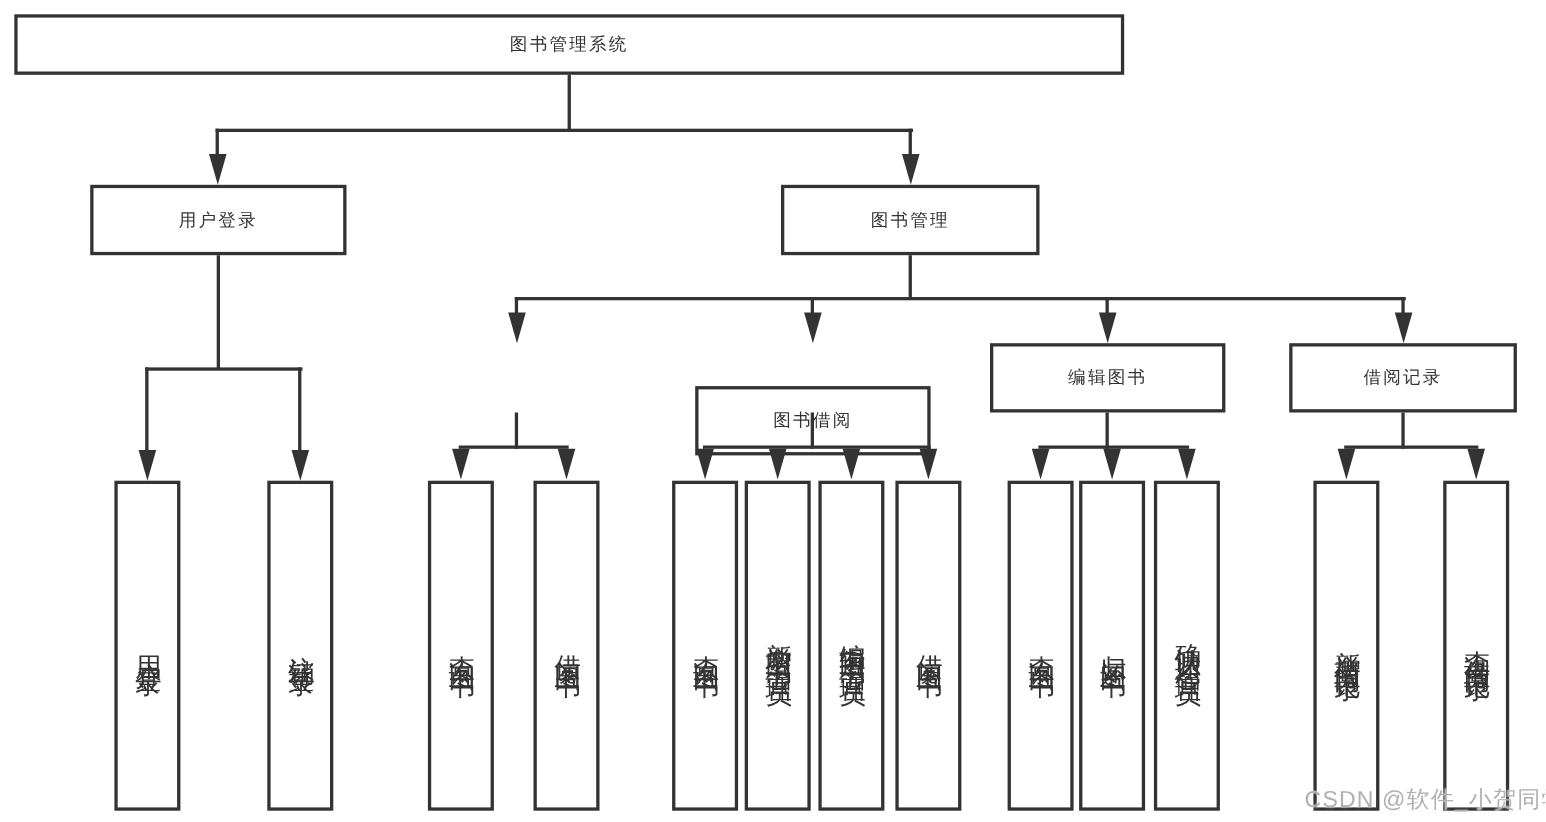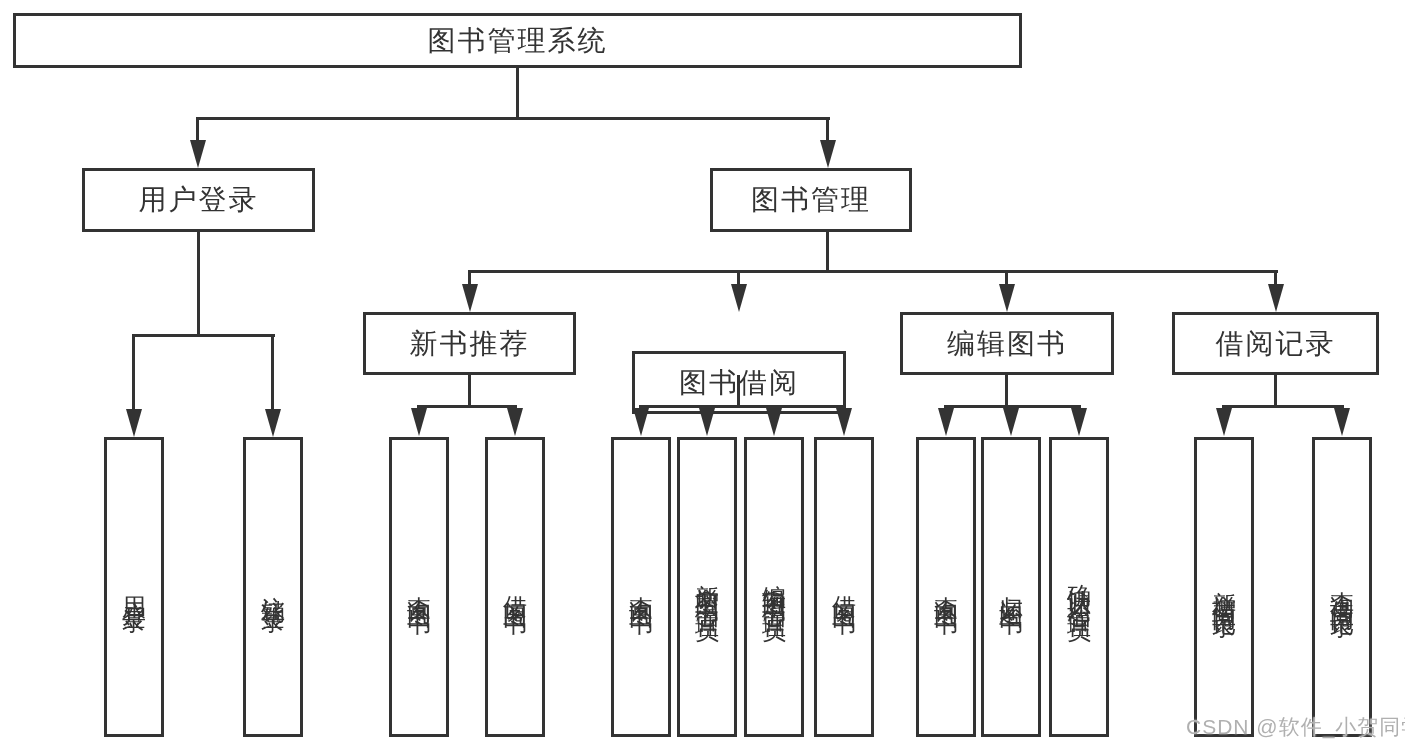--- a/index.html
+++ b/index.html
@@ -4,21 +4,21 @@
 <style>
   html,body{margin:0;padding:0;background:#ffffff;}
   .canvas{
     position:relative;width:1405px;height:747px;background:#ffffff;
     font-family:"Liberation Sans",sans-serif;color:#333333;overflow:hidden;
   }
   .box{
     position:absolute;box-sizing:border-box;border:3px solid #333333;background:#ffffff;
     display:flex;align-items:center;justify-content:center;text-align:center;
   }
-  .box-h{font-size:28px;letter-spacing:2px;}
+  .box-h{font-size:16px;letter-spacing:2px;}
   .box-v{
     writing-mode:vertical-rl;text-orientation:mixed;
     font-size:24px;letter-spacing:5px;line-height:1;
   }
   .hl{position:absolute;height:3px;background:#333333;}
   .vl{position:absolute;width:3px;background:#333333;}
   .arr{
     position:absolute;width:0;height:0;
     border-left:8px solid transparent;border-right:8px solid transparent;
     border-top:28px solid #333333;
@@ -36,41 +36,40 @@
   <div class="box box-h" style="left:13px;top:13px;width:1009px;height:55px;">图书管理系统</div>
 
   <div class="vl" style="left:516px;top:68px;height:50px;"></div>
   <div class="hl" style="left:196px;top:117px;width:634px;"></div>
   <div class="vl" style="left:196px;top:117px;height:28px;"></div>
   <div class="arr" style="left:190px;top:140px;"></div>
   <div class="vl" style="left:826px;top:117px;height:28px;"></div>
   <div class="arr" style="left:820px;top:140px;"></div>
 
   <div class="box box-h" style="left:82px;top:168px;width:233px;height:64px;">用户登录</div>
-  <div class="box box-h" style="left:710px;top:168px;width:202px;height:64px;">图书管理</div>
+  <div class="box box-h" style="left:710px;top:168px;width:235px;height:64px;">图书管理</div>
 
   <div class="vl" style="left:197px;top:232px;height:104px;"></div>
   <div class="hl" style="left:132px;top:334px;width:143px;"></div>
   <div class="vl" style="left:132px;top:334px;height:78px;"></div>
   <div class="arr" style="left:126px;top:409px;"></div>
   <div class="vl" style="left:271px;top:334px;height:78px;"></div>
   <div class="arr" style="left:265px;top:409px;"></div>
 
   <div class="vl" style="left:826px;top:232px;height:40px;"></div>
   <div class="hl" style="left:468px;top:270px;width:810px;"></div>
   <div class="vl" style="left:468px;top:270px;height:16px;"></div>
   <div class="arr" style="left:462px;top:284px;"></div>
   <div class="vl" style="left:737px;top:270px;height:16px;"></div>
   <div class="arr" style="left:731px;top:284px;"></div>
   <div class="vl" style="left:1005px;top:270px;height:16px;"></div>
   <div class="arr" style="left:999px;top:284px;"></div>
   <div class="vl" style="left:1274px;top:270px;height:16px;"></div>
   <div class="arr" style="left:1268px;top:284px;"></div>
 
-  <div class="box box-h" style="left:363px;top:312px;width:213px;height:63px;">新书推荐</div>
   <div class="box box-h" style="left:632px;top:312px;width:214px;height:63px;margin-top:39px;">图书借阅</div>
   <div class="box box-h" style="left:900px;top:312px;width:214px;height:63px;">编辑图书</div>
   <div class="box box-h" style="left:1172px;top:312px;width:207px;height:63px;font-family:Liberation Serif, serif;">借阅记录</div>
 
   <div class="vl" style="left:468px;top:375px;height:33px;"></div>
   <div class="hl" style="left:417px;top:405px;width:100px;"></div>
   <div class="arr" style="left:411px;top:408px;"></div>
   <div class="arr" style="left:507px;top:408px;"></div>
 
   <div class="vl" style="left:737px;top:375px;height:33px;"></div>

